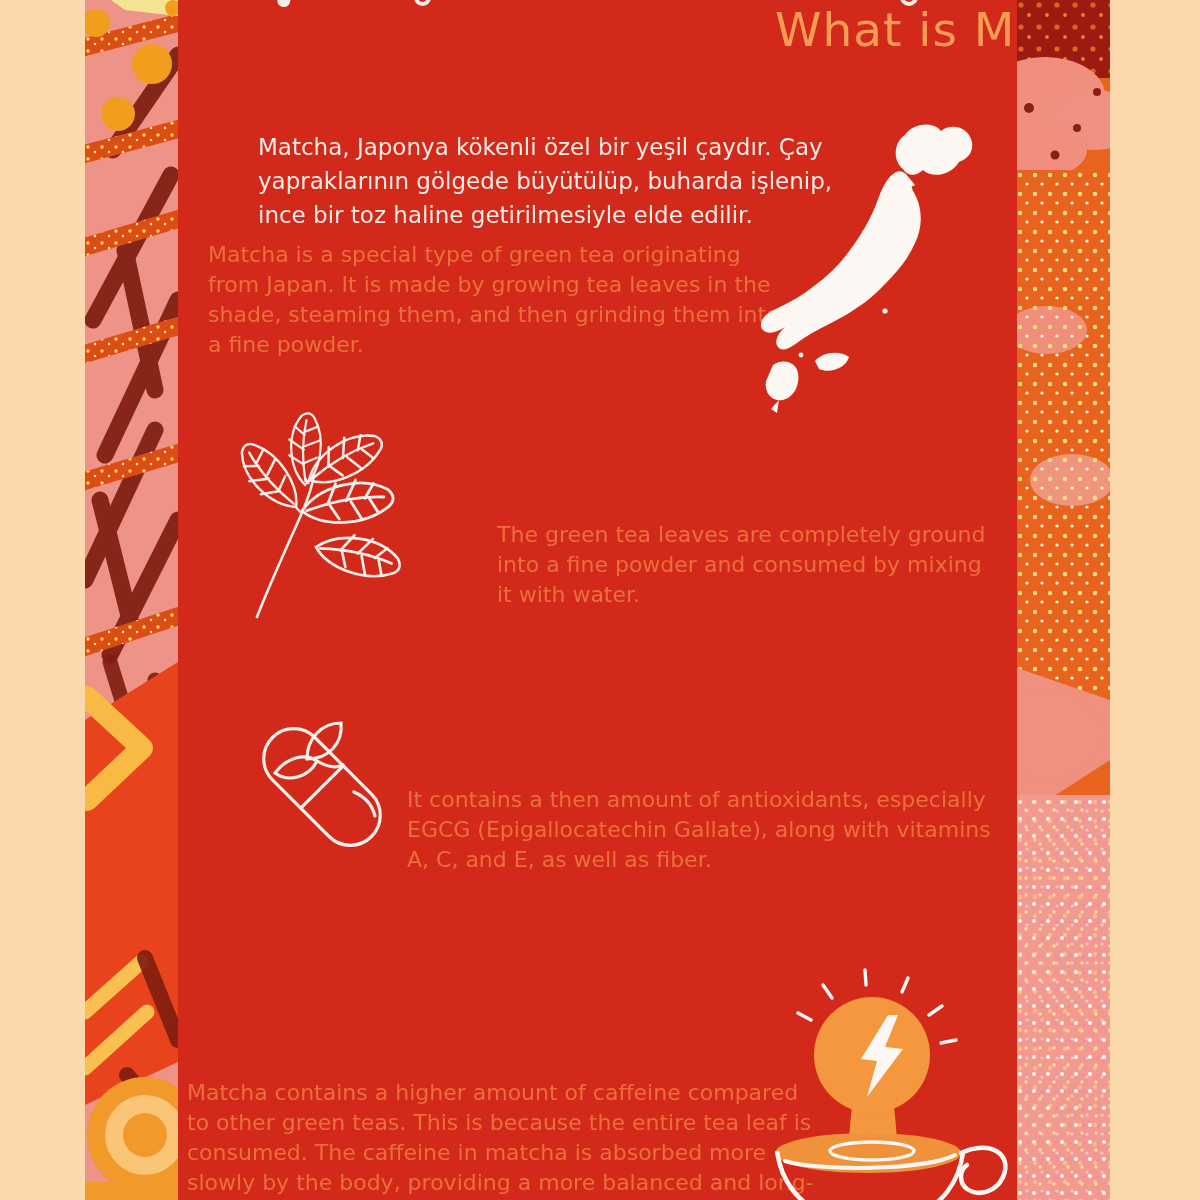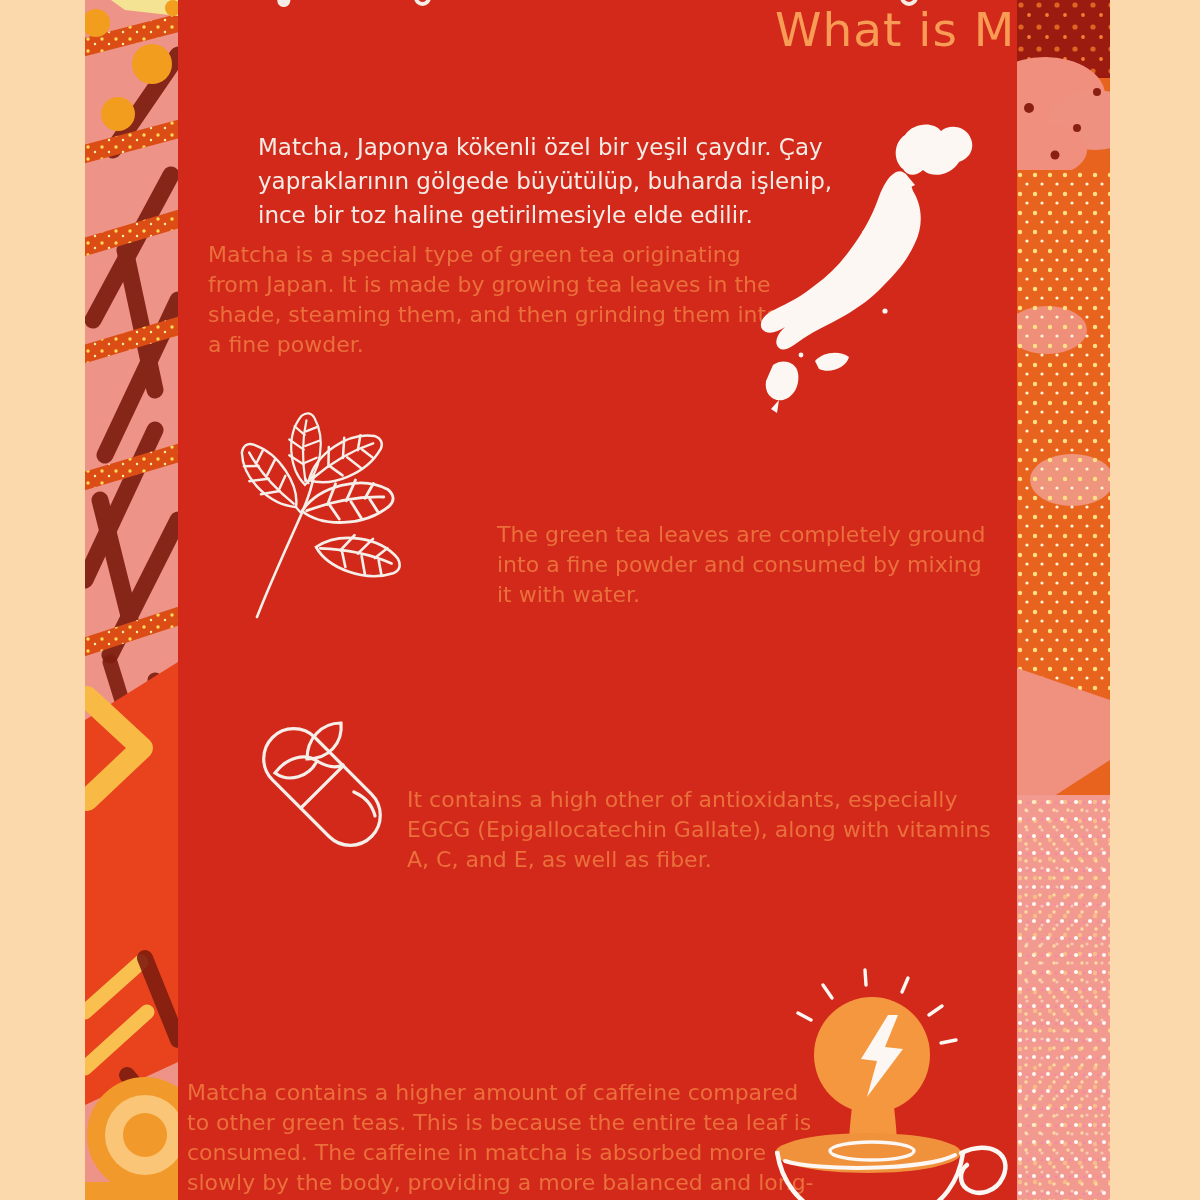--- a/index.html
+++ b/index.html
@@ -187,21 +187,21 @@
         <path d="M62,232 C76,196 91,164 106,130 C113,114 117,102 119,90" stroke="#F6EFE9" stroke-width="2.6" fill="none" stroke-linecap="round"></path>
         <path d="M106,128 L100,121 M114,99 L110,93" stroke="#F6EFE9" stroke-width="2.2" fill="none"></path>
         <use href="#leaf" transform="translate(101,122) rotate(-125) scale(1.02)"></use>
         <use href="#leaf" transform="translate(110,100) rotate(-83) scale(0.92)"></use>
         <use href="#leaf" transform="translate(114,95) rotate(-24) scale(1.05)"></use>
         <use href="#leaf" transform="translate(107,126) rotate(-4) scale(1.18)"></use>
         <use href="#leaf" transform="translate(121,162) rotate(18) scale(1.1)"></use>
       </svg>
     </div>
 
-    <div class="para en p3-en">It contains a high other of antioxidants, especially EGCG (Epigallocatechin Gallate), along with vitamins A, C, and E, as well as fiber.</div>
+    <div class="para en p3-en">It contains a then amount of antioxidants, especially EGCG (Epigallocatechin Gallate), along with vitamins A, C, and E, as well as fiber.</div>
     <div class="icon icon-capsule">
       <svg width="175" height="175" viewBox="0 0 175 175">
         <g stroke="#F6EFE9" stroke-width="3.2" fill="none" stroke-linecap="round">
           <g transform="rotate(-45 87 92)">
             <rect x="57" y="22" width="60" height="140" rx="30"></rect>
             <line x1="57" y1="92" x2="117" y2="92"></line>
             <path d="M106,118 C110,128 110,140 104,150"></path>
           </g>
 
           <path d="M72,64 C72,44 86,28 106,28 C108,48 94,64 72,64 Z"></path>

